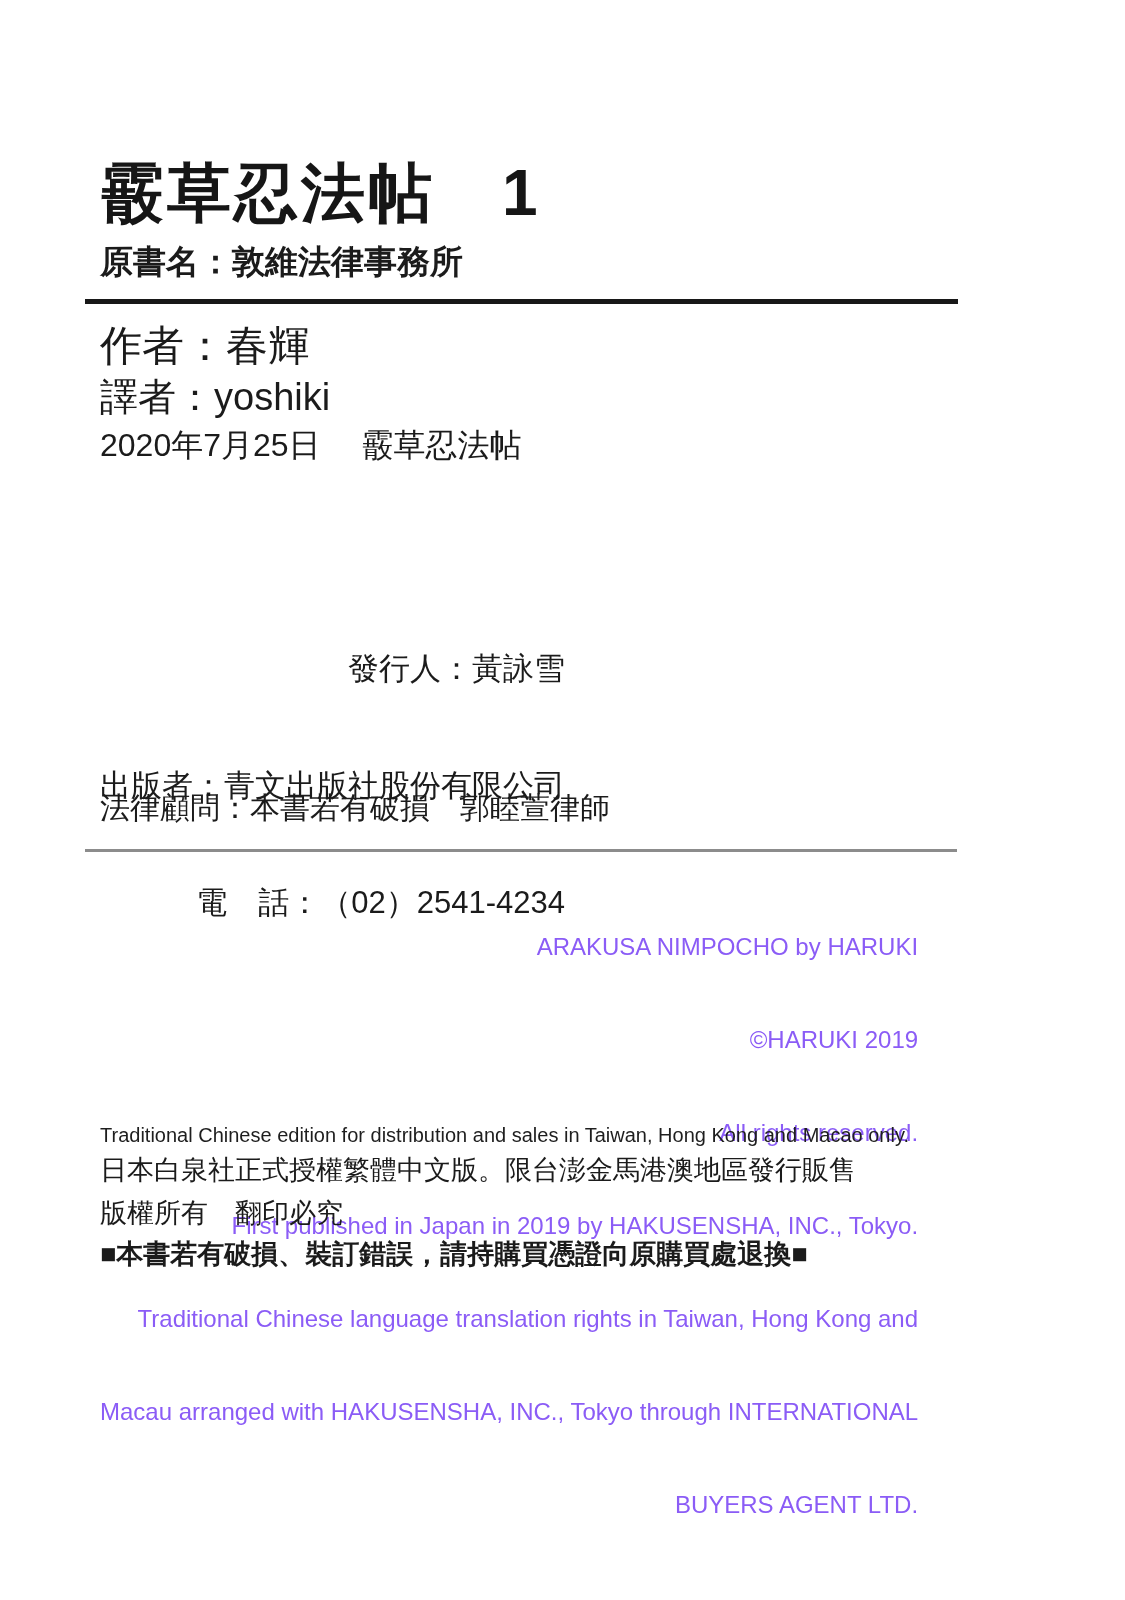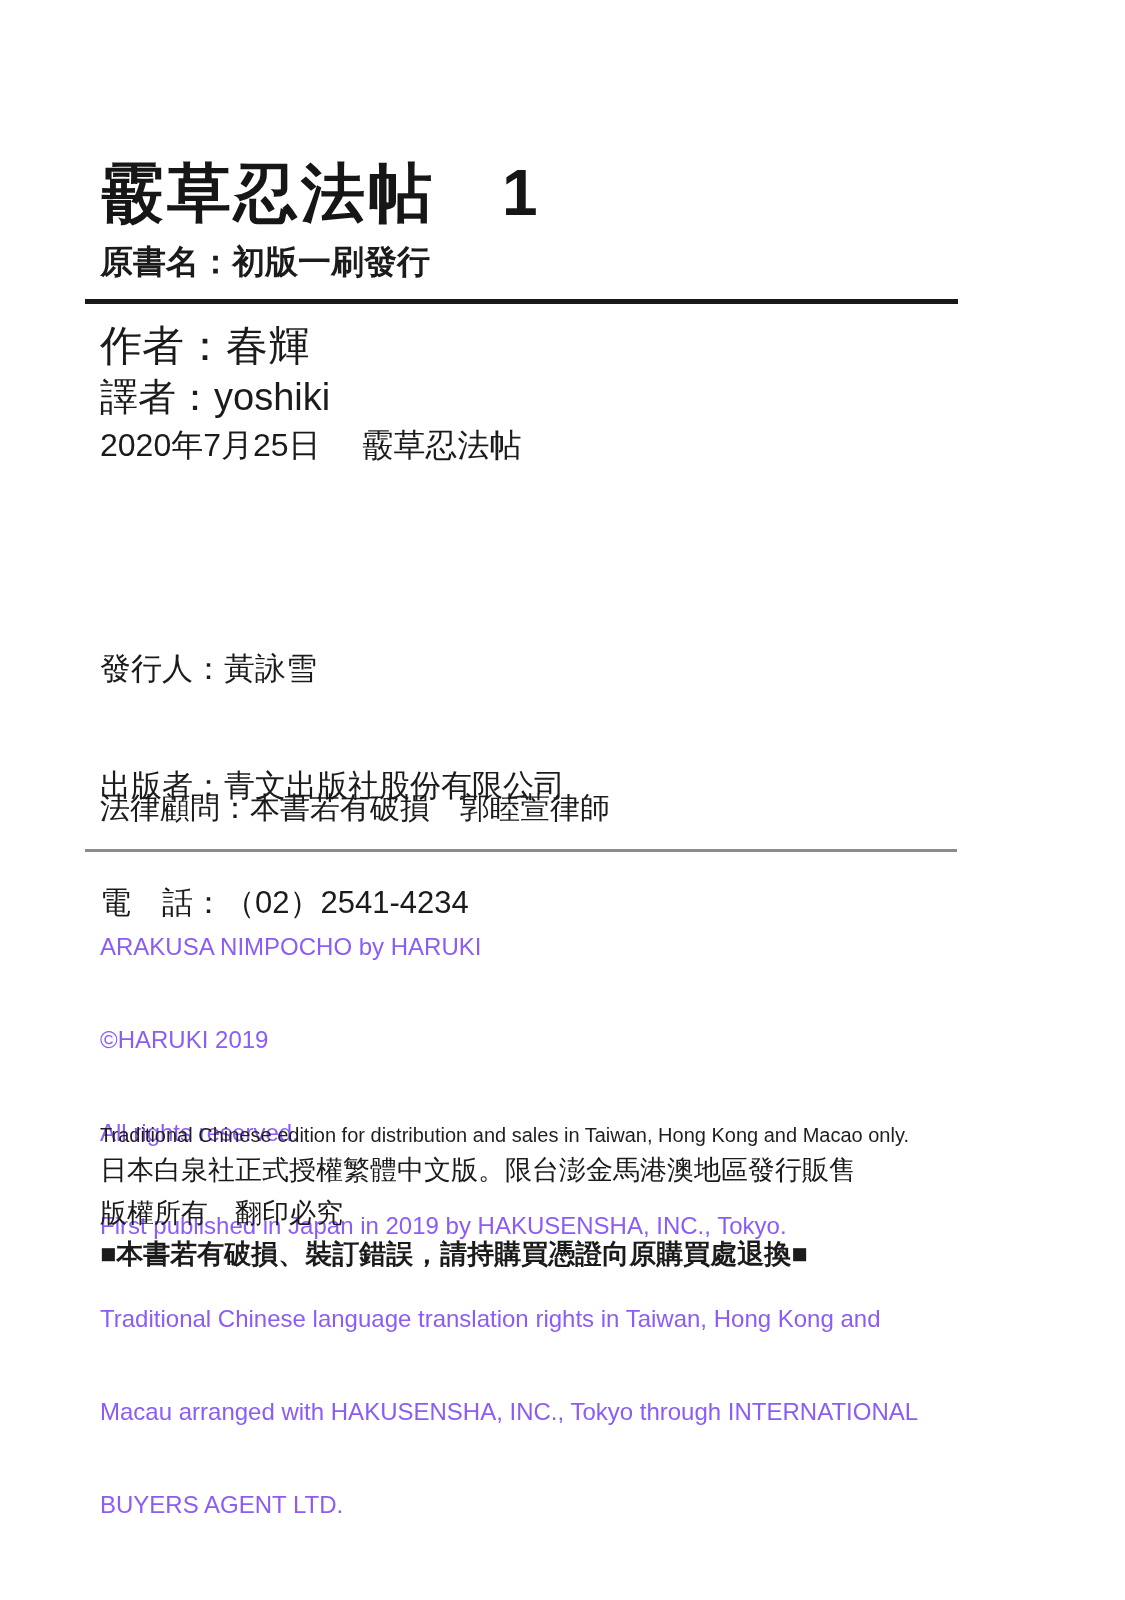--- a/index.html
+++ b/index.html
@@ -6,20 +6,21 @@
   html, body { background: #e9e9e9; }
   .page {
     position: relative;
     width: 1125px;
     height: 1600px;
     margin: 0 auto;
     background: #ffffff;
     overflow: hidden;
     color: #1b1b1b;
     font-family: "Liberation Sans", "DejaVu Sans", sans-serif;
+    text-align: right;
   }
   .abs { position: absolute; white-space: pre; }
 
   .book-title {
     left: 100px; top: 150px;
     font-size: 64px;
     font-weight: 900;
     letter-spacing: 3px;
     color: #161616;
   }
@@ -86,21 +87,21 @@
     font-weight: 700;
   }
 </style>
 </head>
 <body>
 
 <div class="page">
 
   <div class="abs book-title">霰草忍法帖　1</div>
 
-  <div class="abs orig-title">原書名：初版一刷發行</div>
+  <div class="abs orig-title">原書名：敦維法律事務所</div>
 
   <div class="abs rule-top"></div>
 
   <div class="abs author-line">作者：春輝</div>
 
   <div class="abs translator-line">譯者：yoshiki</div>
 
   <div class="abs edition-line">2020年7月25日　 霰草忍法帖</div>
 
   <div class="abs publisher-block">

